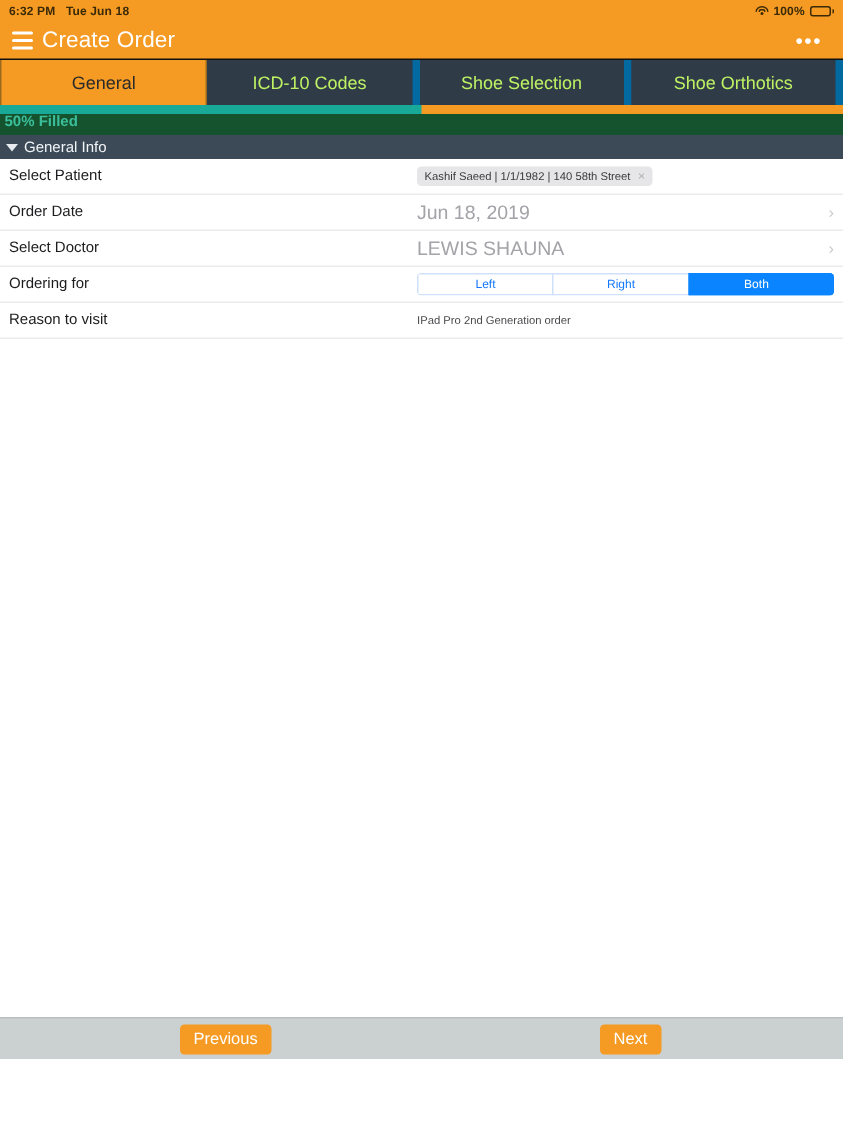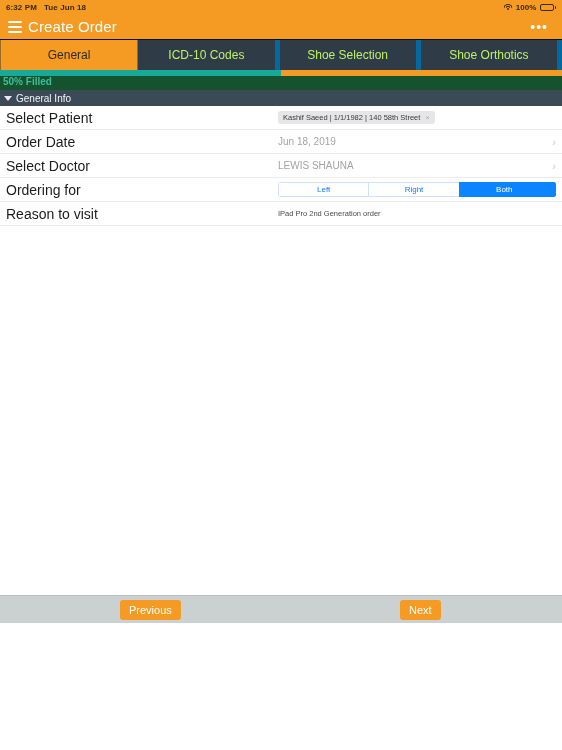--- a/index.html
+++ b/index.html
@@ -2,21 +2,21 @@
 <html><head>
 <meta charset="utf-8">
 <style>
   * { margin:0; padding:0; box-sizing:border-box; }
   html, body {
     width:562px; height:750px;
     font-family:"Liberation Sans", sans-serif;
     background:#ffffff;
     overflow:hidden;
   }
-  #app { position:relative; width:562px; height:623px; display:flex; flex-direction:column; background:#fff; }
+  #app { position:relative; width:562px; height:706px; display:flex; flex-direction:column; background:#fff; }
 
   
   .statusbar {
     height:14px; background:#F59A22; color:#3a2a08;
     display:flex; align-items:center; padding:0 6px;
     font-size:8px; font-weight:bold; letter-spacing:.1px; flex:none;
   }
   .sb-time { margin-right:7px; }
   .sb-date {}
   .sb-right { margin-left:auto; display:flex; align-items:center; gap:3px; }
@@ -64,22 +64,22 @@
   }
   .caret { width:0; height:0; border-left:4px solid transparent; border-right:4px solid transparent; border-top:5px solid #e8ecef; }
   .section-title { color:#f2f5f7; font-size:10px; }
 
   
   .form { flex:1 1 auto; background:#fff; overflow:hidden; }
   .row {
     height:24px; display:flex; align-items:center; padding:0 6px;
     border-bottom:1px solid #ececee; position:relative;
   }
-  .row-label { font-size:14px; color:#1c1c1e; width:272px; flex:none; }
-  .row-value { font-size:10px; color:#a3a3a8; flex:1; }
+  .row-label { font-size:10px; color:#1c1c1e; width:272px; flex:none; }
+  .row-value { font-size:13px; color:#a3a3a8; flex:1; }
   .chev { color:#c9c9ce; font-size:11px; margin-left:auto; padding-left:6px; }
   .chip {
     display:inline-flex; align-items:center; gap:5px;
     background:#e6e6e8; border-radius:3px; padding:2px 5px;
     font-size:7.5px; color:#3a3a3c; max-width:160px;
   }
   .chip-x { color:#b0b0b5; font-size:8px; cursor:pointer; }
   .reason-value { font-size:7.5px; color:#4a4a4e; }
 
   .seg { display:flex; margin-left:auto; width:278px; height:15px; border-radius:3px; overflow:hidden; }

